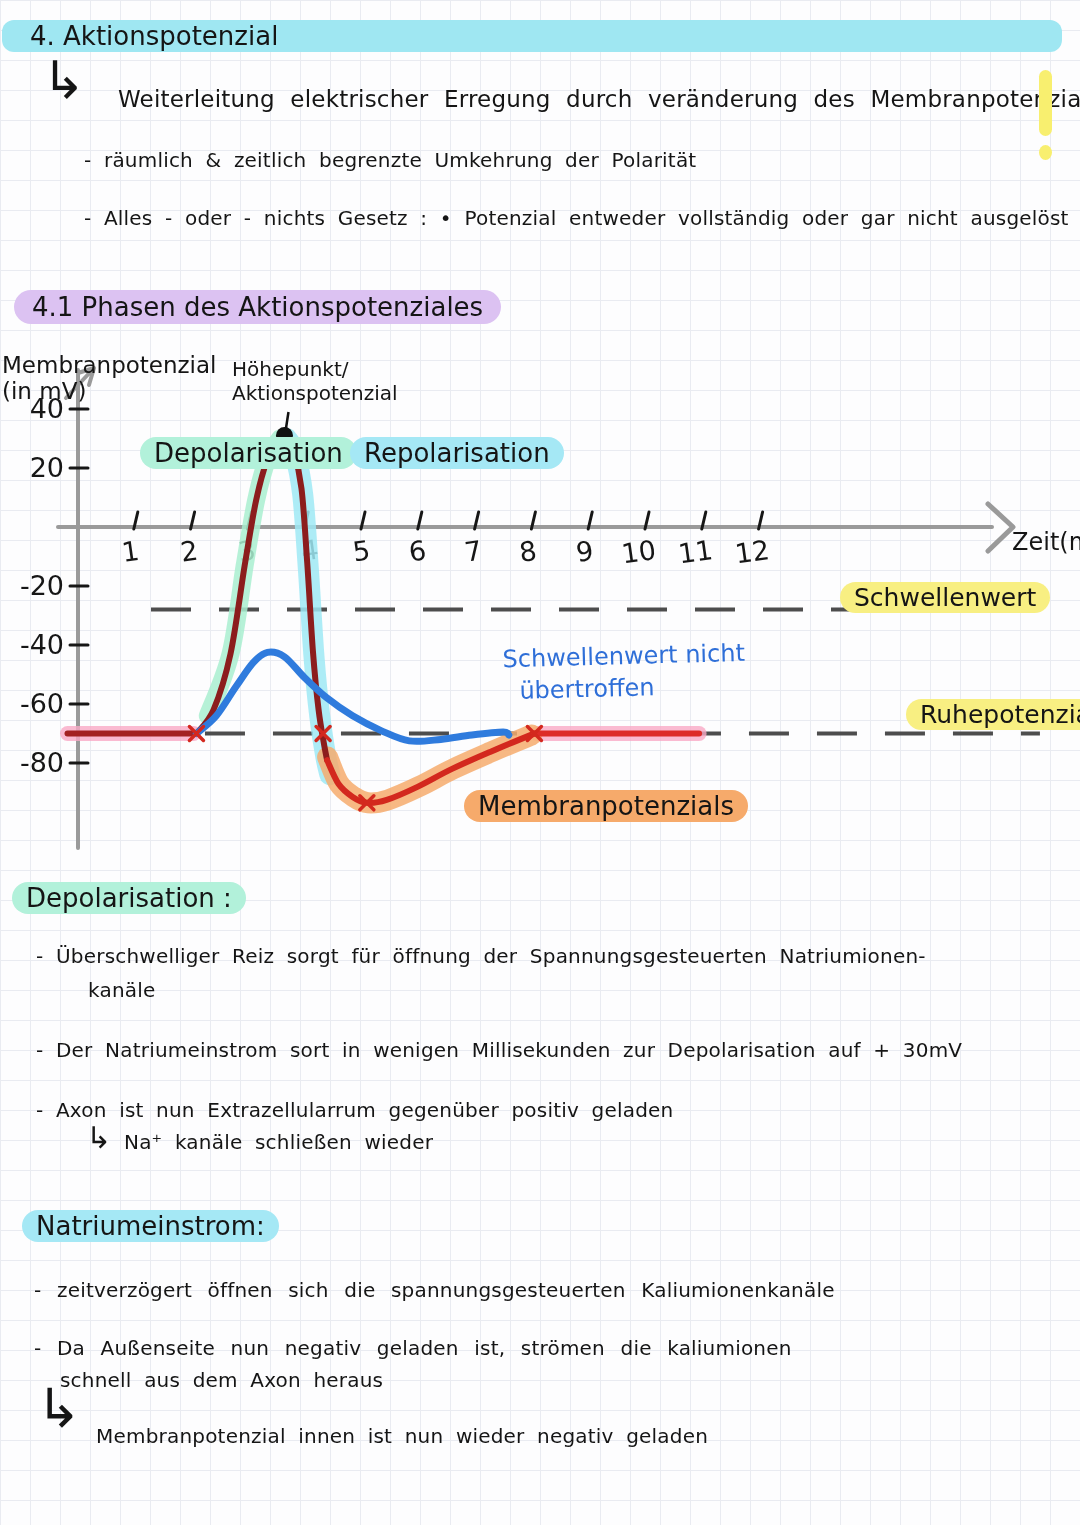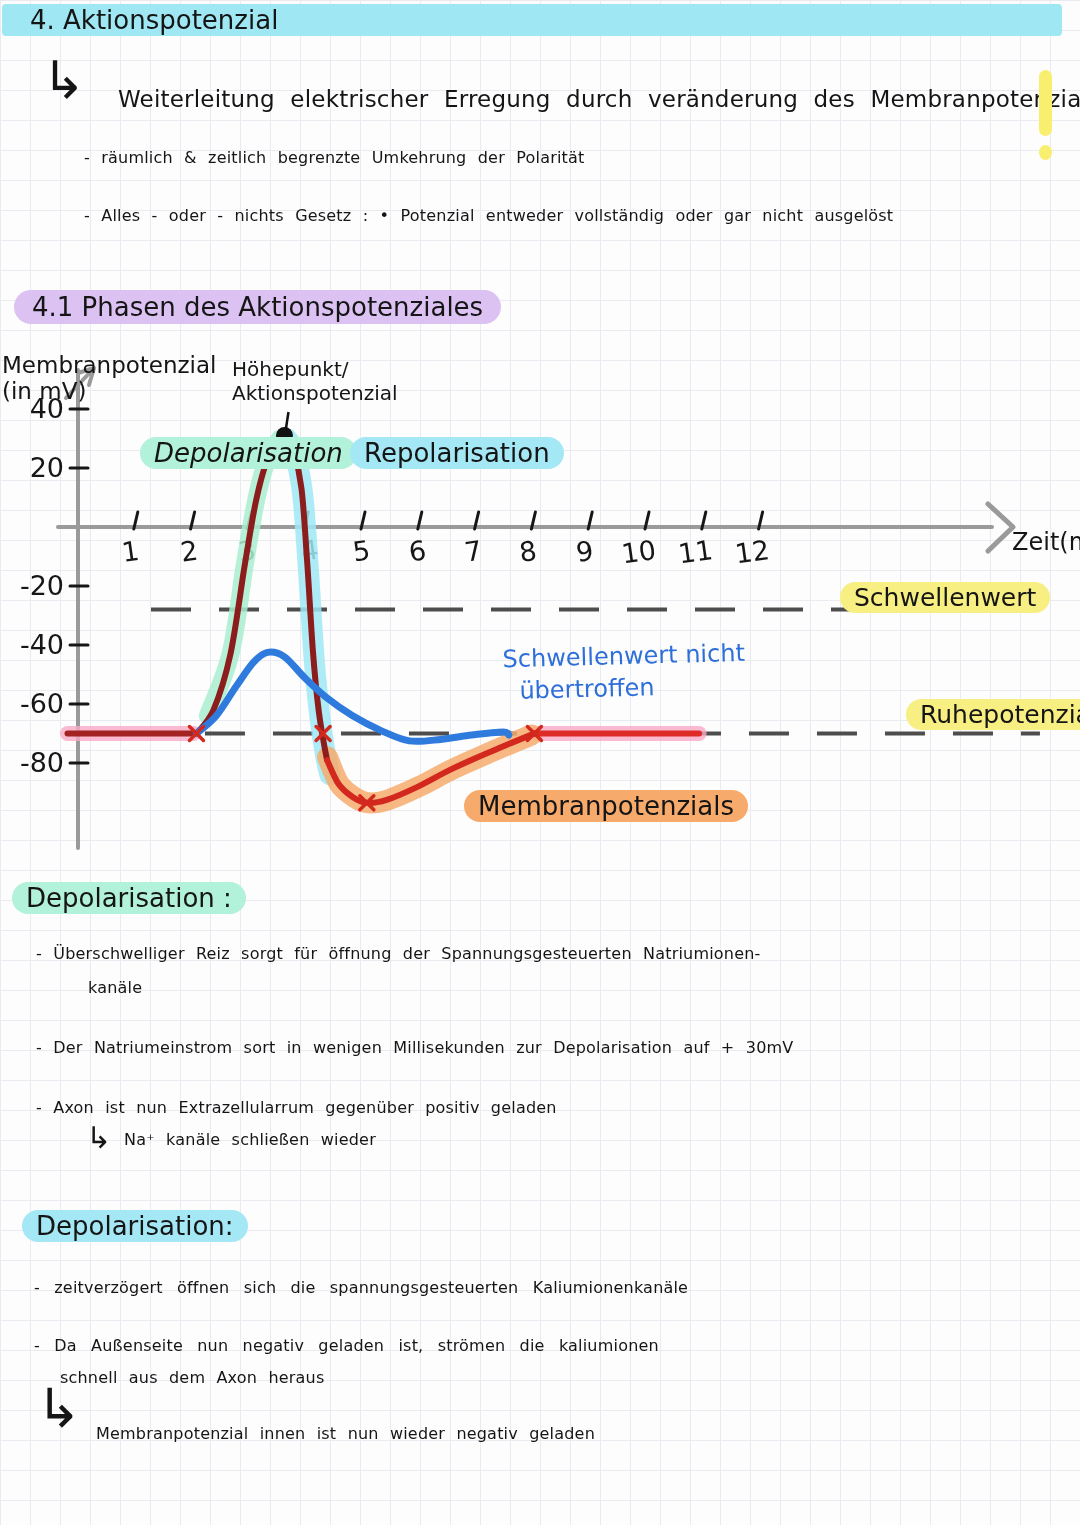--- a/index.html
+++ b/index.html
@@ -9,39 +9,39 @@
     background-image:
       linear-gradient(#e9ebf1 1px, transparent 1px),
       linear-gradient(90deg, #e9ebf1 1px, transparent 1px),
       linear-gradient(#dfe3ea 1px, transparent 1px);
     background-size: 30px 30px, 30px 30px, 60px 60px;
     font-family:"DejaVu Sans", sans-serif;
     color:#151515;
   }
   .abs{position:absolute; white-space:nowrap;}
   .pill{display:inline-block; border-radius:16px; padding:1px 14px;}
-  .txt{font-size:16px; word-spacing:6px; letter-spacing:.2px;}
+  .txt{font-size:20px; word-spacing:6px; letter-spacing:.2px;}
   .title-bar{
-    left:2px; top:4px; width:1060px; height:32px;
-    background:#9fe7f2; border-radius:4px;
+    left:2px; top:20px; width:1060px; height:32px;
+    background:#9fe7f2; border-radius:12px;
   }
   .title-bar span{display:block; padding-left:28px; line-height:33px; font-size:26px;}
   .arrow-big{font-size:52px; line-height:1;}
   .excl-bar{left:1039px; top:70px; width:13px; height:66px; background:#f8ef6f; border-radius:7px;}
   .excl-dot{left:1039px; top:145px; width:13px; height:15px; background:#f8ef6f; border-radius:50%;}
   .hl-purple{background:#dcc2f2;}
   .hl-mint{background:#b2f1da;}
   .hl-cyan{background:#a5e8f5;}
   .hl-yellow{background:#f8ef82;}
   .hl-orange{background:#f6aa6b;}
   .s41{left:14px; top:290px; font-size:26px; line-height:34px; border-radius:17px; padding:0 18px;}
   .axis-title{left:2px; top:352px; font-size:23px; line-height:1.15;}
   .peak-label{left:232px; top:350px; font-size:20px; line-height:1.18;margin-top:8px;}
   .zeit{left:1012px; top:528px; font-size:24px;}
-  .lbl-depol{left:140px; top:437px; font-size:26px;font-style:italic;}
+  .lbl-depol{left:140px; top:437px; font-size:26px;}
   .lbl-repol{left:350px; top:437px; font-size:26px;}
   .lbl-schwelle{left:840px; top:582px; font-size:25px;}
   .lbl-ruhe{left:906px; top:699px; font-size:25px;}
   .lbl-hyper{left:464px; top:790px; font-size:26px;}
   .note-blue{left:503px; top:640px; font-size:24px; color:#2f6fd8; line-height:1.35; transform:rotate(-1.5deg);}
   .note-blue .l2{padding-left:16px;}
   #chart-svg{position:absolute; left:0; top:340px;}
 </style>
 </head>
 <body>
@@ -141,20 +141,20 @@
   <div class="abs pill hl-orange lbl-hyper">Membranpotenzials</div>
 
   <div class="abs pill hl-mint" style="left:12px; top:882px; font-size:26px;">Depolarisation :</div>
   <div class="abs txt" style="left:36px; top:944px;">- Überschwelliger Reiz sorgt für öffnung der Spannungsgesteuerten Natriumionen-</div>
   <div class="abs txt" style="left:88px; top:978px;">kanäle</div>
   <div class="abs txt" style="left:36px; top:1038px;">- Der Natriumeinstrom sort in wenigen Millisekunden zur Depolarisation auf + 30mV</div>
   <div class="abs txt" style="left:36px; top:1098px;">- Axon ist nun Extrazellularrum gegenüber positiv geladen</div>
   <div class="abs" style="left:86px; top:1120px; font-size:30px;">↳</div>
   <div class="abs txt" style="left:124px; top:1130px;">Na⁺ kanäle schließen wieder</div>
 
-  <div class="abs pill hl-cyan" style="left:22px; top:1210px; font-size:26px;">Depolarisation:</div>
+  <div class="abs pill hl-cyan" style="left:22px; top:1210px; font-size:26px;">Natriumeinstrom:</div>
   <div class="abs txt" style="left:34px; top:1278px; word-spacing:9px;">- zeitverzögert öffnen sich die spannungsgesteuerten Kaliumionenkanäle</div>
   <div class="abs txt" style="left:34px; top:1336px; word-spacing:9px;">- Da Außenseite nun negativ geladen ist, strömen die kaliumionen</div>
   <div class="abs txt" style="left:60px; top:1368px;">schnell aus dem Axon heraus</div>
   <div class="abs" style="left:36px; top:1382px; font-size:54px; line-height:1;">↳</div>
   <div class="abs txt" style="left:96px; top:1424px;">Membranpotenzial innen ist nun wieder negativ geladen</div>
 
 </div>
 
 </body></html>

